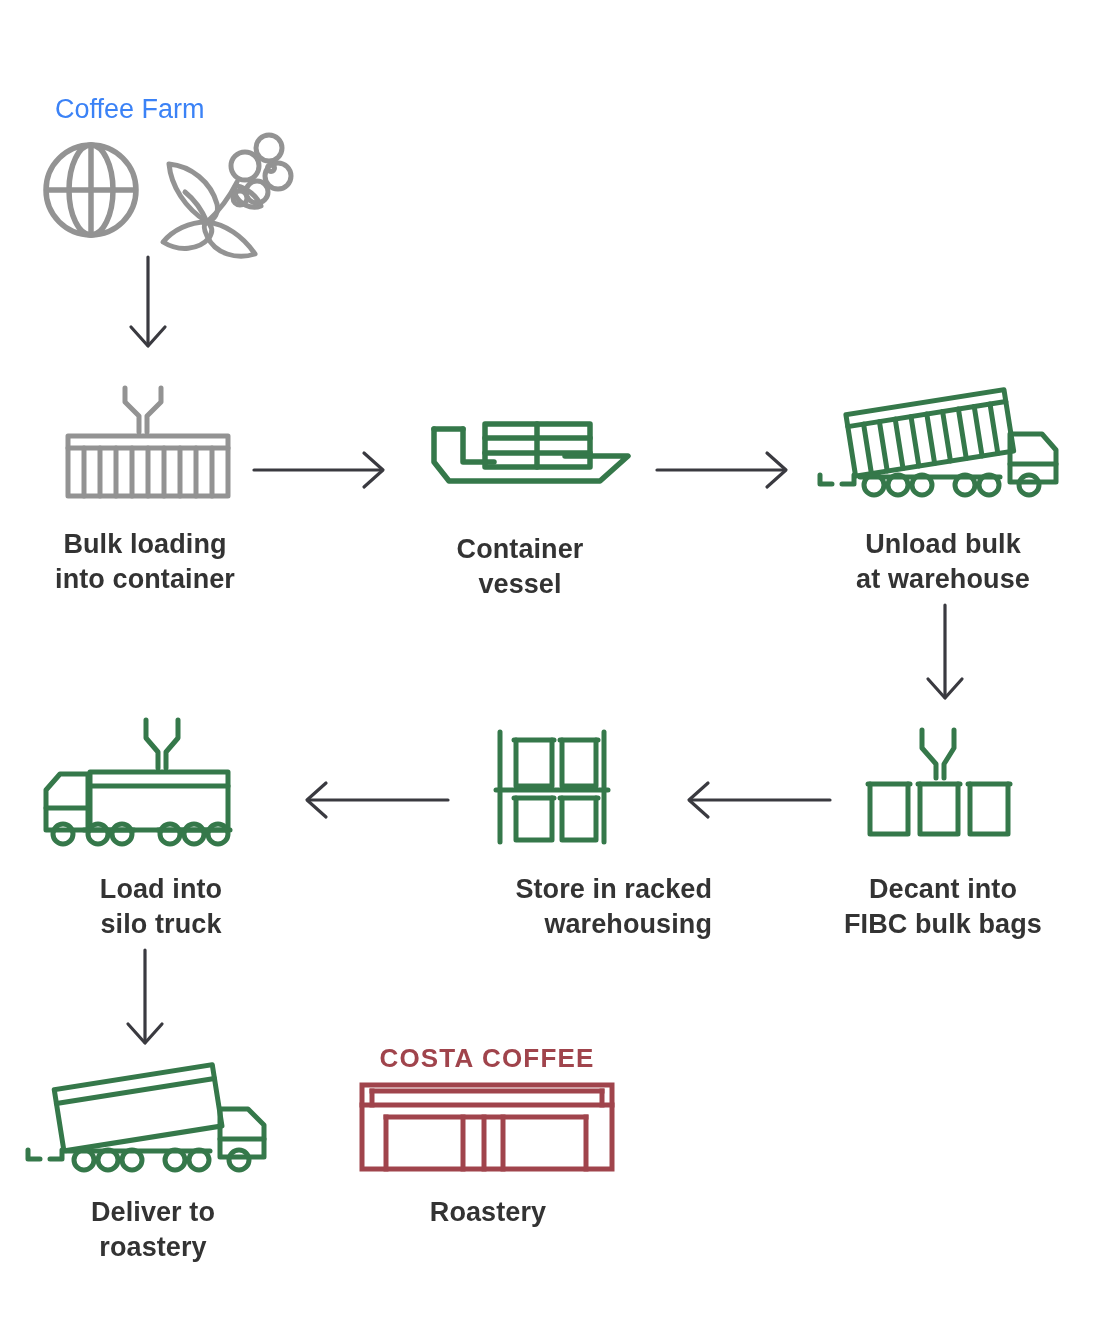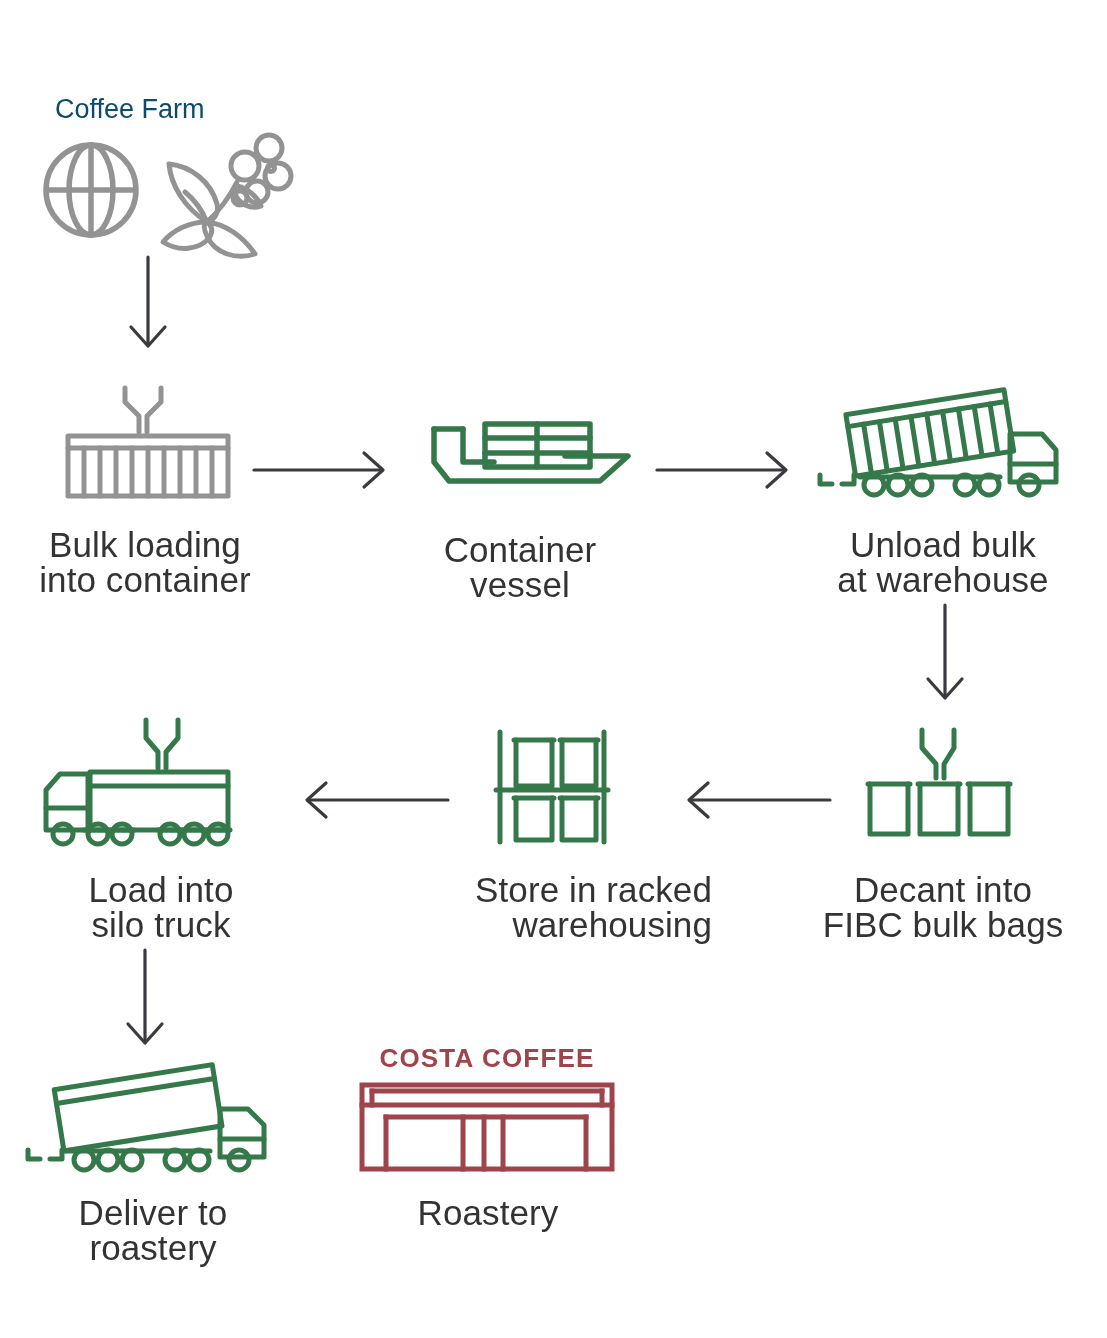--- a/index.html
+++ b/index.html
@@ -9,33 +9,33 @@
     font-family:"Liberation Sans","DejaVu Sans",sans-serif;
     color:#333333;
     overflow:hidden;
     position:relative;
   }
   #diagram{position:relative;width:1107px;height:1338px;}
   .node{position:absolute;}
   .label{
     position:absolute;
     text-align:center;
-    font-size:35px;
+    font-size:27px;
     line-height:35px;
     color:#333333;
     letter-spacing:.1px;
     white-space:pre-line;
-    font-weight:400;
+    font-weight:700;
   }
   .arrow{position:absolute;}
   .title-label{
     position:absolute;
     font-size:27px;
     line-height:34px;
-    color:#0c4a6e;
+    color:#3b82f6;
   }
   svg{display:block;overflow:visible;}
 </style>
 </head>
 <body>
 
 <div id="diagram">
 
   <div class="title-label" style="left:55px;top:92px;">Coffee Farm</div>
 

